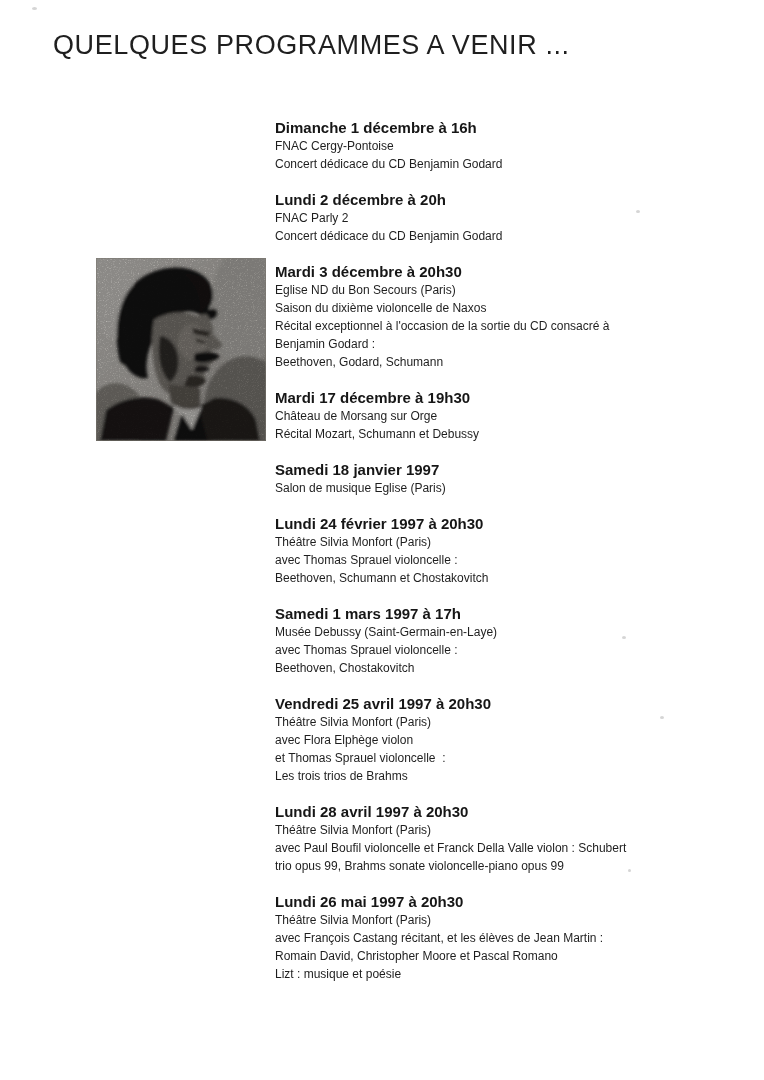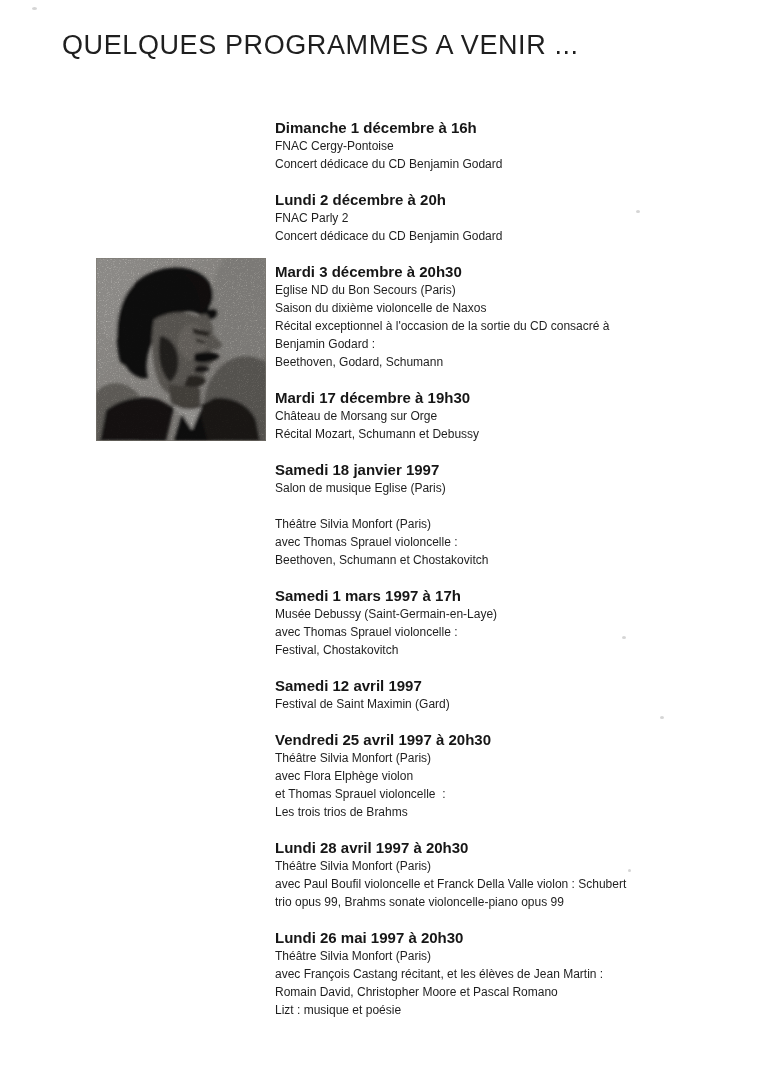--- a/index.html
+++ b/index.html
@@ -11,21 +11,21 @@
     position: relative;
     width: 764px;
     height: 1080px;
     background: #ffffff;
     font-family: "Liberation Sans", sans-serif;
     color: #1b1b1b;
     overflow: hidden;
   }
   .title {
     position: absolute;
-    left: 62px;
+    left: 53px;
     top: 30px;
     margin: 0;
     font-size: 27px;
     font-weight: 400;
     letter-spacing: 0.6px;
     color: #1f1f1f;
     white-space: pre;
   }
   .photo {
     position: absolute;
@@ -149,33 +149,30 @@
       <div class="event">
         <div class="event-date">Mardi 17 décembre à 19h30</div>
         <div class="event-line">Château de Morsang sur Orge</div>
         <div class="event-line">Récital Mozart, Schumann et Debussy</div>
       </div>
       <div class="event">
         <div class="event-date">Samedi 18 janvier 1997</div>
         <div class="event-line">Salon de musique Eglise (Paris)</div>
       </div>
       <div class="event">
+        <div class="event-date">Lundi 24 février 1997 à 20h30</div>
         <div class="event-line">Théâtre Silvia Monfort (Paris)</div>
         <div class="event-line">avec Thomas Sprauel violoncelle :</div>
         <div class="event-line">Beethoven, Schumann et Chostakovitch</div>
       </div>
       <div class="event">
         <div class="event-date">Samedi 1 mars 1997 à 17h</div>
         <div class="event-line">Musée Debussy (Saint-Germain-en-Laye)</div>
         <div class="event-line">avec Thomas Sprauel violoncelle :</div>
-        <div class="event-line">Festival, Chostakovitch</div>
-      </div>
-      <div class="event">
-        <div class="event-date">Samedi 12 avril 1997</div>
-        <div class="event-line">Festival de Saint Maximin (Gard)</div>
+        <div class="event-line">Beethoven, Chostakovitch</div>
       </div>
       <div class="event">
         <div class="event-date">Vendredi 25 avril 1997 à 20h30</div>
         <div class="event-line">Théâtre Silvia Monfort (Paris)</div>
         <div class="event-line">avec Flora Elphège violon</div>
         <div class="event-line">et Thomas Sprauel violoncelle  :</div>
         <div class="event-line">Les trois trios de Brahms</div>
       </div>
       <div class="event">
         <div class="event-date">Lundi 28 avril 1997 à 20h30</div>

